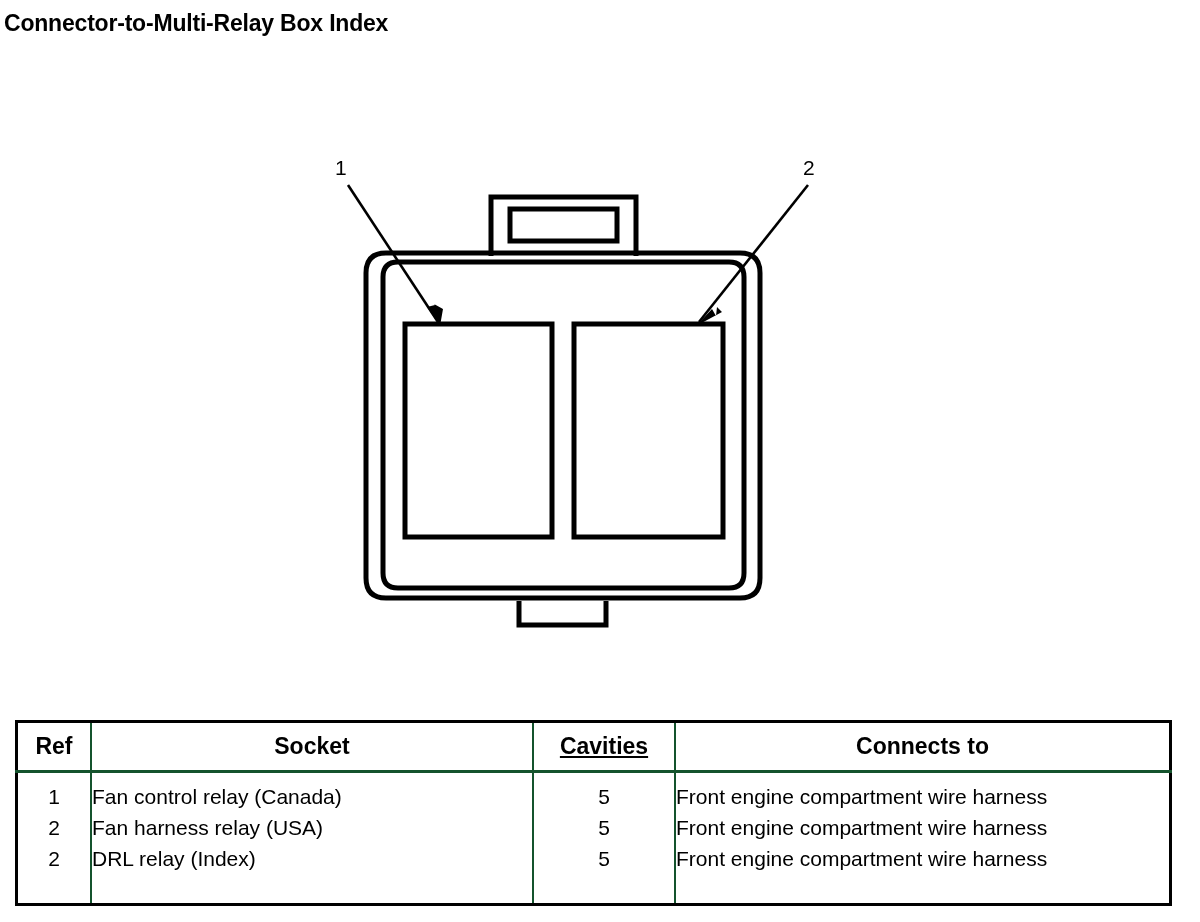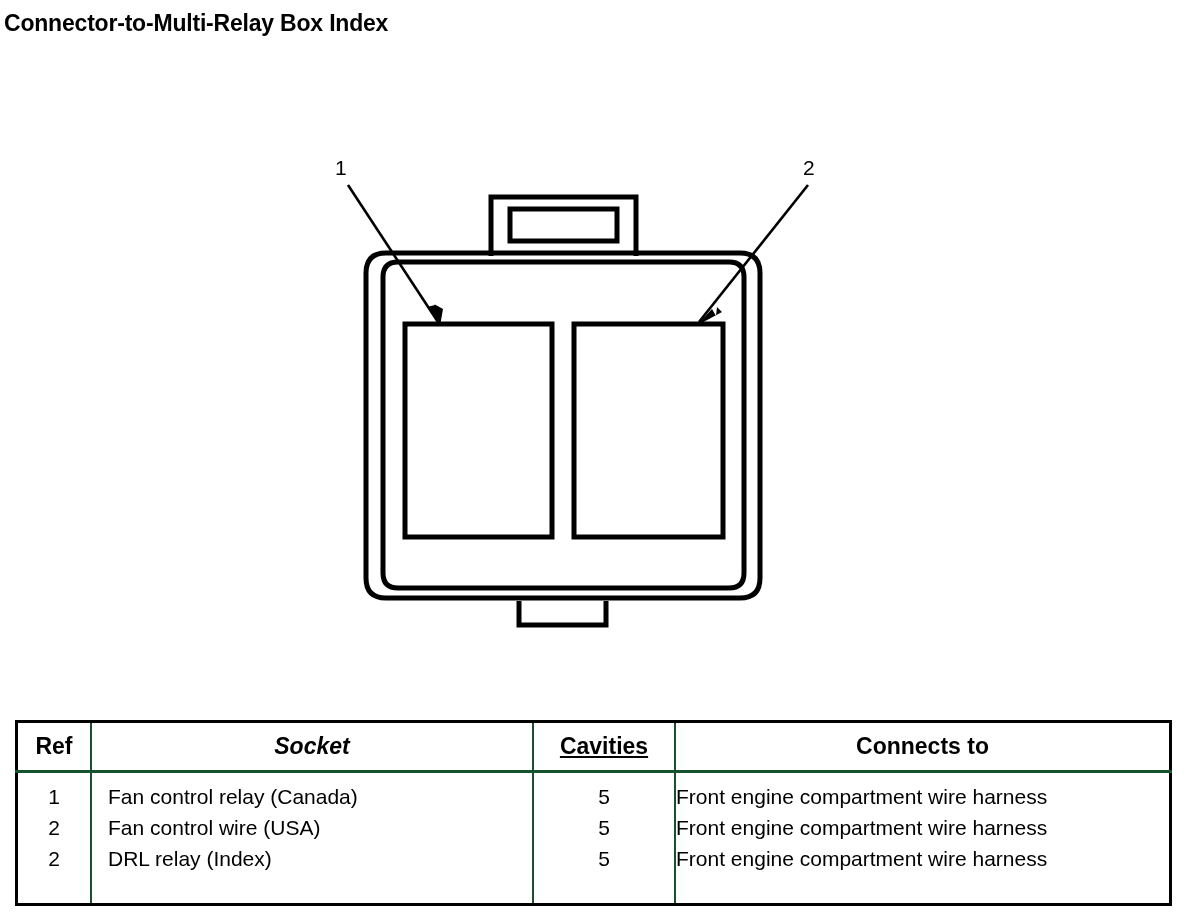--- a/index.html
+++ b/index.html
@@ -80,37 +80,37 @@
     font-size: 23px;
     font-weight: bold;
     text-align: center;
     vertical-align: middle;
     line-height: 1;
   }
   #relay-table {
     border: 3px solid #000000;
   }
   .col-ref   { width: 72px; }
-  .col-sock  { width: 440px; font-style: italic; }
+  .col-sock  { width: 440px; }
   .col-cav   { width: 140px; text-decoration: underline; }
   .col-conn  { width: 493px; }
 
   .cells-wrap {
     padding: 8px 0 0 0;
   }
   .cell-line {
     font-size: 21px;
     line-height: 31px;
     white-space: nowrap;
   }
   .body-cell {
     height: 130px;
   }
   .align-center .cell-line { text-align: center; }
-  .align-left   .cell-line { text-align: left; padding-left: 16px; }
+  .align-left   .cell-line { text-align: left; }
   .align-conn   .cell-line { text-align: left; }
 </style>
 </head>
 <body>
 
 <div id="page-title">Connector-to-Multi-Relay Box Index</div>
 
 <div id="connector-diagram">
   <svg width="1200" height="620" viewBox="0 0 1200 620" xmlns="http://www.w3.org/2000/svg">
 
@@ -168,21 +168,21 @@
       <td class="body-cell align-center">
         <div class="cells-wrap">
           <div class="cell-line">1</div>
           <div class="cell-line">2</div>
           <div class="cell-line">2</div>
         </div>
       </td>
       <td class="body-cell align-left">
         <div class="cells-wrap">
           <div class="cell-line">Fan control relay (Canada)</div>
-          <div class="cell-line">Fan control wire (USA)</div>
+          <div class="cell-line">Fan harness relay (USA)</div>
           <div class="cell-line">DRL relay (Index)</div>
         </div>
       </td>
       <td class="body-cell align-center">
         <div class="cells-wrap">
           <div class="cell-line">5</div>
           <div class="cell-line">5</div>
           <div class="cell-line">5</div>
         </div>
       </td>

